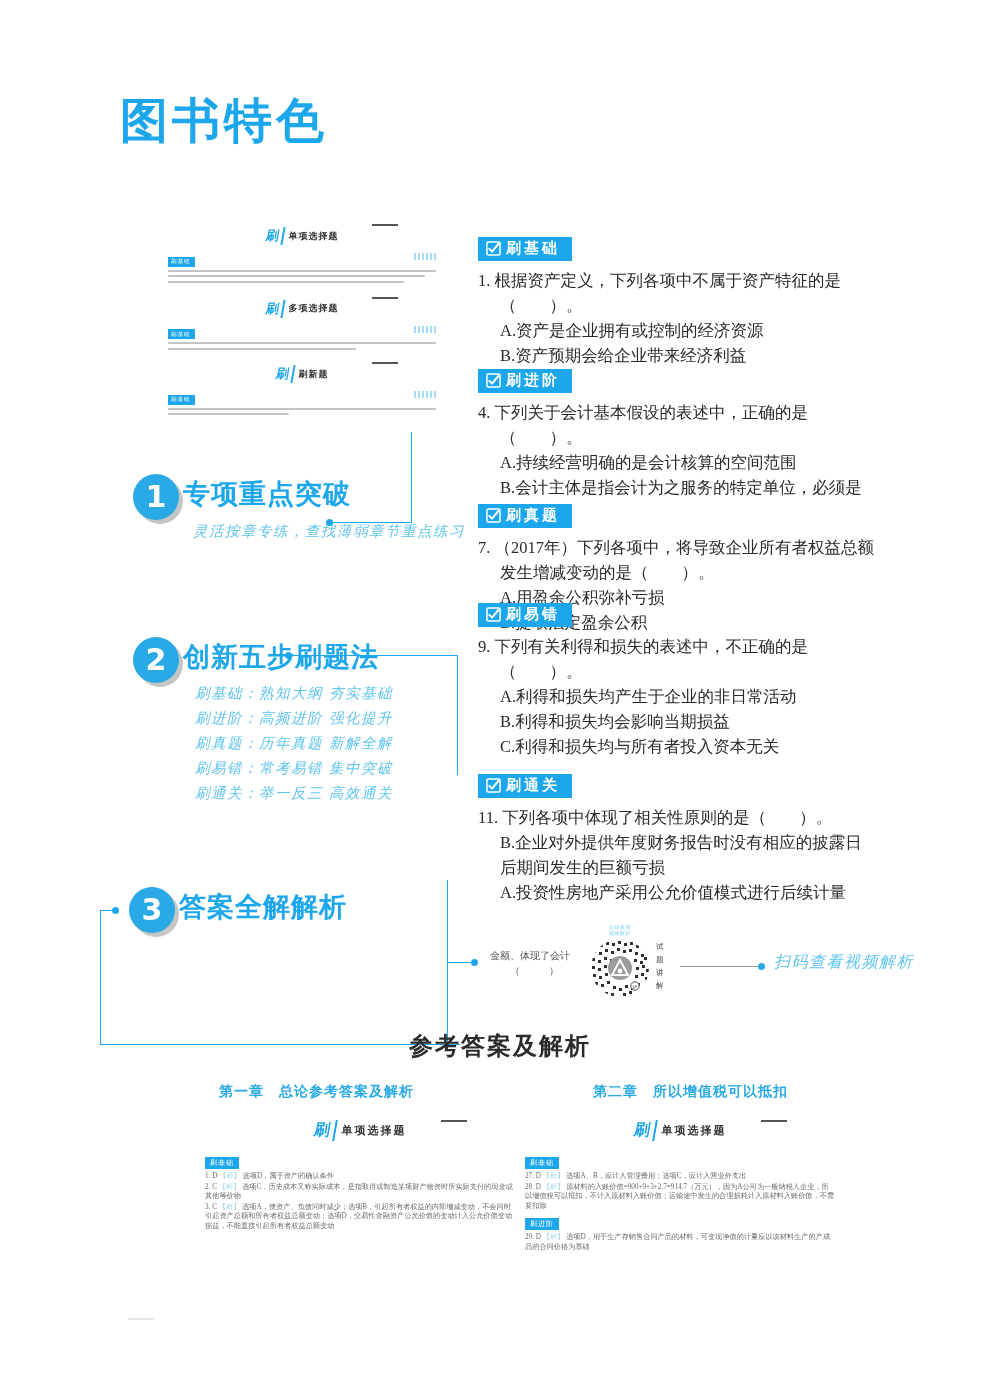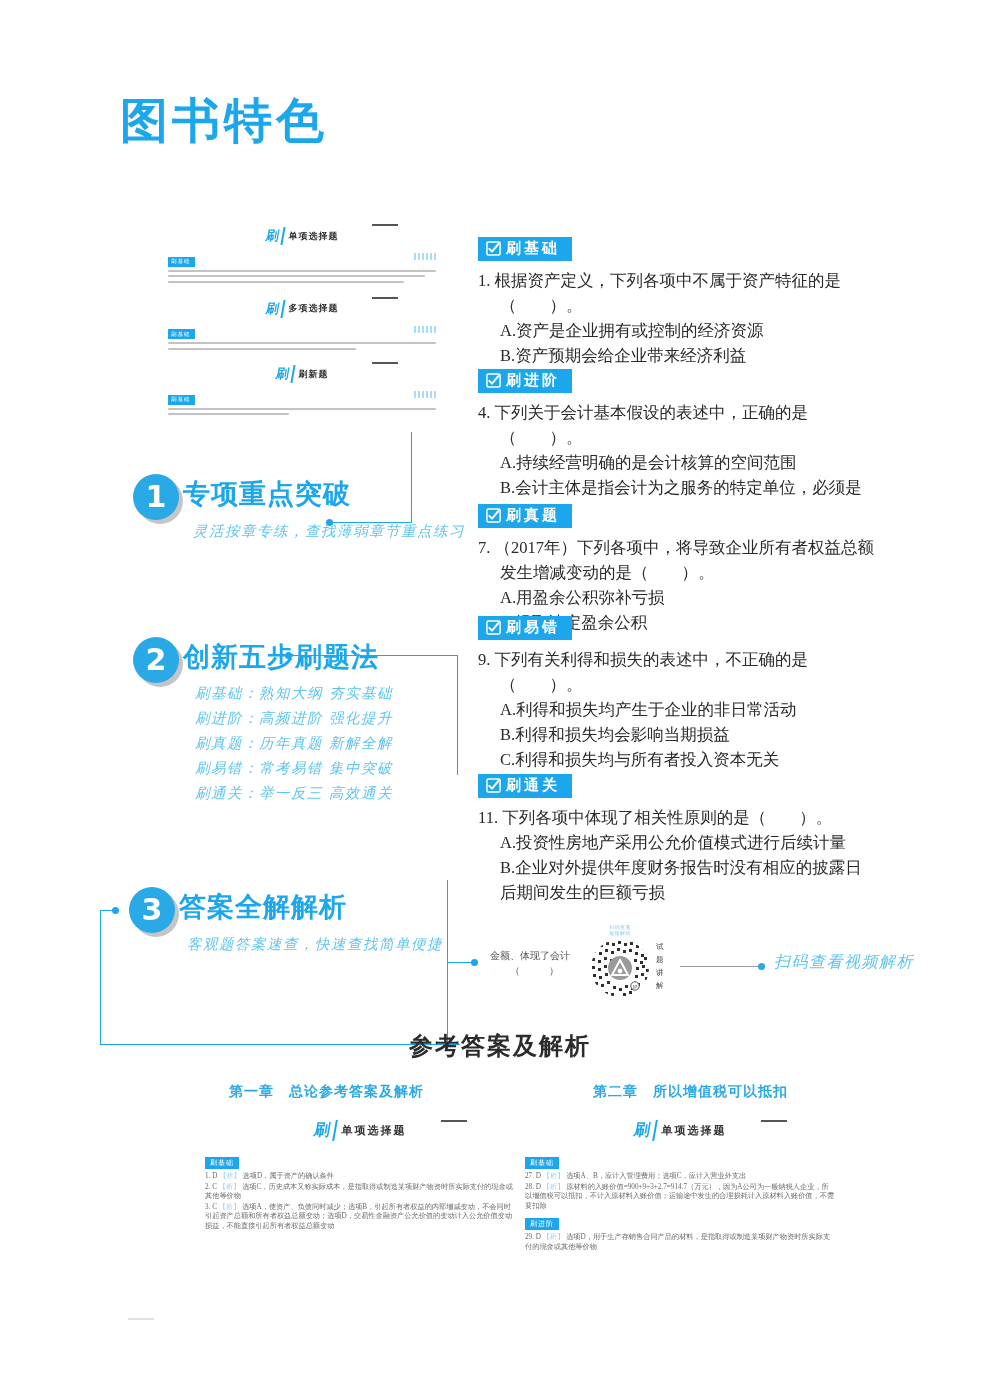--- a/index.html
+++ b/index.html
@@ -184,21 +184,21 @@
   .ans-title{
     position:absolute;left:0;right:0;top:1030px;text-align:center;
     font-family:"DejaVu Sans",sans-serif;
     font-size:24px;font-weight:700;color:#2b2b2b;letter-spacing:2px;
   }
   .chap{
     position:absolute;top:1083px;
     font-family:"DejaVu Sans",sans-serif;font-size:14px;font-weight:700;
     color:#29a9e5;letter-spacing:1px;white-space:nowrap;
   }
-  .chap.left{left:229px;}
+  .chap.left{left:219px;}
   .chap.right{left:593px;}
 
   .acol{position:absolute;top:1120px;width:310px;}
   .acol.left{left:205px;}
   .acol.right{left:525px;}
   .a-head{text-align:center;position:relative;margin-bottom:10px;}
   .a-brush{
     display:inline-block;font-family:"DejaVu Sans",sans-serif;
     font-size:16px;font-weight:700;color:#1ca7ec;transform:skewX(-10deg);
     border-right:2px solid #1ca7ec;padding-right:4px;margin-right:6px;vertical-align:middle;
@@ -298,21 +298,20 @@
     </div>
   </div>
   <div class="conn2"></div>
   <div class="conn2dot"></div>
   <div class="conn2v"></div>
 
   <div class="feature f3" style="left:129px;top:887px;width:340px;height:110px">
     <div class="f-badge">3</div>
     <div class="f-head">答案全解解析</div>
     <div class="f-sub">
-      <div>客观题答案速查，快速查找简单便捷</div>
     </div>
   </div>
   <div class="conn3dot"></div>
   <div class="conn3h"></div>
   <div class="conn3v"></div>
   <div class="conn3b"></div>
   <div class="conn3r"></div>
   <div class="conn3rb"></div>
   <div class="conn3rdot"></div>
 
@@ -354,21 +353,21 @@
       </svg>
       <span>刷真题</span>
     </div>
     <div class="qtext">
       <span class="stem"><span>7.</span> <span>（2017年）下列各项中，将导致企业所有者权益总额发生增减变动的是（　　）。</span></span>
       <span class="opt">A.用盈余公积弥补亏损</span>
       <span class="opt">B.提取法定盈余公积</span>
     </div>
   </div>
 
-  <div class="qblock" style="top:616px">
+  <div class="qblock" style="top:603px">
     <div class="qbadge">
       <svg width="15" height="15" viewBox="0 0 16 16">
         <rect x="1" y="1" width="14" height="14" rx="1.5" fill="none" stroke="#fff" stroke-width="1.6"></rect>
         <path d="M3.5 8.4 L6.4 11.3 L13.2 3.2" fill="none" stroke="#fff" stroke-width="2.1" stroke-linecap="round" stroke-linejoin="round"></path>
       </svg>
       <span>刷易错</span>
     </div>
     <div class="qtext">
       <span class="stem"><span>9.</span> <span>下列有关利得和损失的表述中，不正确的是（　　）。</span></span>
       <span class="opt">A.利得和损失均产生于企业的非日常活动</span>
@@ -380,22 +379,22 @@
   <div class="qblock" style="top:774px">
     <div class="qbadge">
       <svg width="15" height="15" viewBox="0 0 16 16">
         <rect x="1" y="1" width="14" height="14" rx="1.5" fill="none" stroke="#fff" stroke-width="1.6"></rect>
         <path d="M3.5 8.4 L6.4 11.3 L13.2 3.2" fill="none" stroke="#fff" stroke-width="2.1" stroke-linecap="round" stroke-linejoin="round"></path>
       </svg>
       <span>刷通关</span>
     </div>
     <div class="qtext">
       <span class="stem"><span>11.</span> <span>下列各项中体现了相关性原则的是（　　）。</span></span>
+      <span class="opt">B.企业对外提供年度财务报告时没有相应的披露日后期间发生的巨额亏损</span>
       <span class="opt">A.投资性房地产采用公允价值模式进行后续计量</span>
-      <span class="opt">B.企业对外提供年度财务报告时没有相应的披露日后期间发生的巨额亏损</span>
     </div>
   </div>
 
   <div class="qrwrap">
     <div class="qr-left">
       <div>金额、体现了会计</div>
       <div class="l2">（　　）</div>
     </div>
     <div class="qr-tiny">扫码查看<br>视频解析</div>
     <div class="qr-code">
@@ -513,18 +512,18 @@
     </div>
     <div class="a-item">
       <span>28. D</span>
       <span class="mk">【析】</span>
       <span>原材料的入账价值=900+9+3+2.7=914.7（万元），因为A公司为一般纳税人企业，所以增值税可以抵扣，不计入原材料入账价值；运输途中发生的合理损耗计入原材料入账价值，不需要扣除</span>
     </div>
     <div class="a-badge">刷进阶</div>
     <div class="a-item">
       <span>29. D</span>
       <span class="mk">【析】</span>
-      <span>选项D，用于生产存销售合同产品的材料，是指取得或制造某项财产物资时所实际支付的现金或其他等价物</span>
+      <span>选项D，用于生产存销售合同产品的材料，可变现净值的计量应以该材料生产的产成品的合同价格为基础</span>
     </div>
   </div>
 
   <div class="artifact"></div>
 </div>
 
 </body></html>

